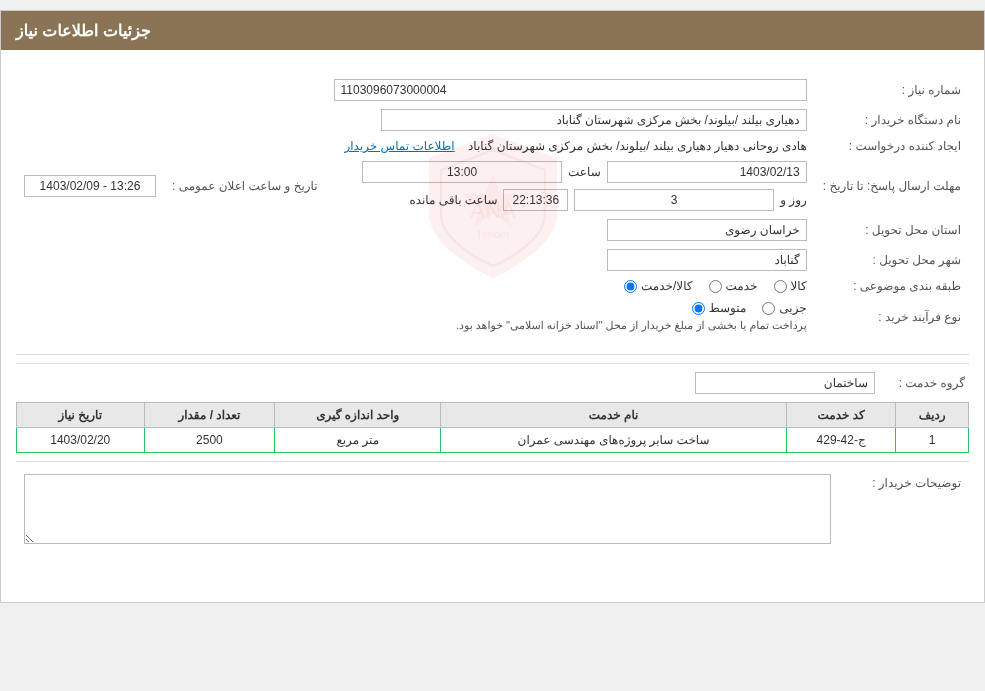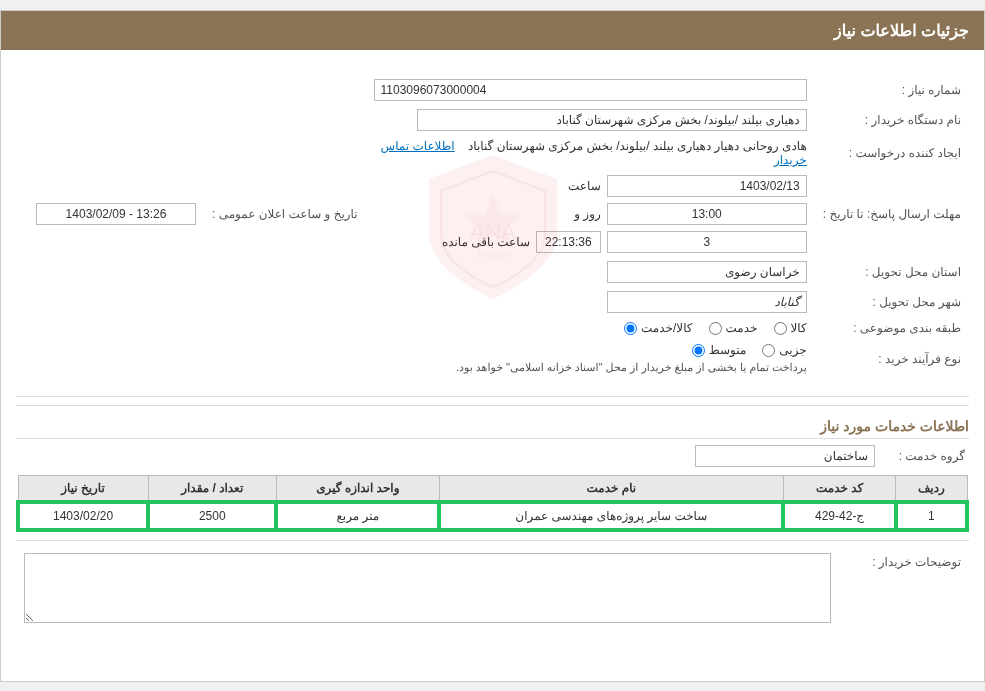--- a/index.html
+++ b/index.html
@@ -12,21 +12,21 @@
     }
     .page-container {
       max-width: 985px;
       margin: 10px auto;
       background: #fff;
       border: 1px solid #ccc;
     }
     .page-header {
       background: #8B7355;
       color: #fff;
-      text-align: right;
+      text-align: left;
       padding: 10px 15px;
       font-size: 16px;
       font-weight: bold;
     }
     .content-area {
       padding: 15px;
       background: #fff;
     }
     .section-title {
       color: #8B7355;
@@ -129,21 +129,21 @@
       font-size: 12px;
     }
     .services-table th {
       background: #e8e8e8;
       border: 1px solid #bbb;
       padding: 5px 8px;
       text-align: center;
       font-weight: bold;
     }
     .services-table td {
-      border: 4px solid #22c55e;
+      border: 1px solid #22c55e;
       padding: 5px 8px;
       text-align: center;
     }
     .textarea-notes {
       width: 100%;
       min-height: 70px;
       border: 1px solid #bbb;
       padding: 6px;
       font-size: 12px;
       font-family: Tahoma, Arial, sans-serif;
@@ -247,35 +247,35 @@
               <div class="input-box" style="width:70px; direction:ltr; text-align:center;">13:00</div>
               <span>روز و</span>
               <div class="input-box" style="width:40px; direction:ltr; text-align:center;">3</div>
               <div class="timer-display">22:13:36</div>
               <span class="countdown-label">ساعت باقی مانده</span>
             </div>
 
           </td>
           <td style="text-align:right; white-space:nowrap; font-size:12px; color:#555; padding:4px 8px;">تاریخ و ساعت اعلان عمومی :</td>
           <td>
-            <div class="input-box" style="direction:ltr; text-align:center; width:160px;margin-left:12px;">1403/02/09 - 13:26</div>
+            <div class="input-box" style="direction:ltr; text-align:center; width:132px;">1403/02/09 - 13:26</div>
           </td>
         </tr>
 
         <tr>
           <td class="field-label">استان محل تحویل :</td>
           <td class="field-value" colspan="3">
             <div class="input-box" style="width:200px;">خراسان رضوی</div>
           </td>
         </tr>
 
         <tr>
           <td class="field-label">شهر محل تحویل :</td>
           <td class="field-value" colspan="3">
-            <div class="input-box" style="width:200px;font-style:italic;">گناباد</div>
+            <div class="input-box" style="width:200px;">گناباد</div>
           </td>
         </tr>
 
         <tr>
           <td class="field-label">طبقه بندی موضوعی :</td>
           <td class="field-value" colspan="3">
             <div class="radio-group">
               <div class="radio-item">
                 <label>کالا</label>
                 <input type="radio" name="category" style="">
@@ -310,21 +310,20 @@
         </tr>
       </tbody>
         </table>
     </div>
 
     <hr class="horizontal-divider">
 
 
     <hr class="horizontal-divider">
 
-    <div class="section-title">اطلاعات خدمات مورد نیاز</div>
 
     <div class="service-group-row">
       <span class="label">گروه خدمت :</span>
       <div class="input-box" style="width:180px;">ساختمان</div>
     </div>
 
     <table class="services-table">
       <thead>
         <tr>
           <th><span>ردیف</span></th>

